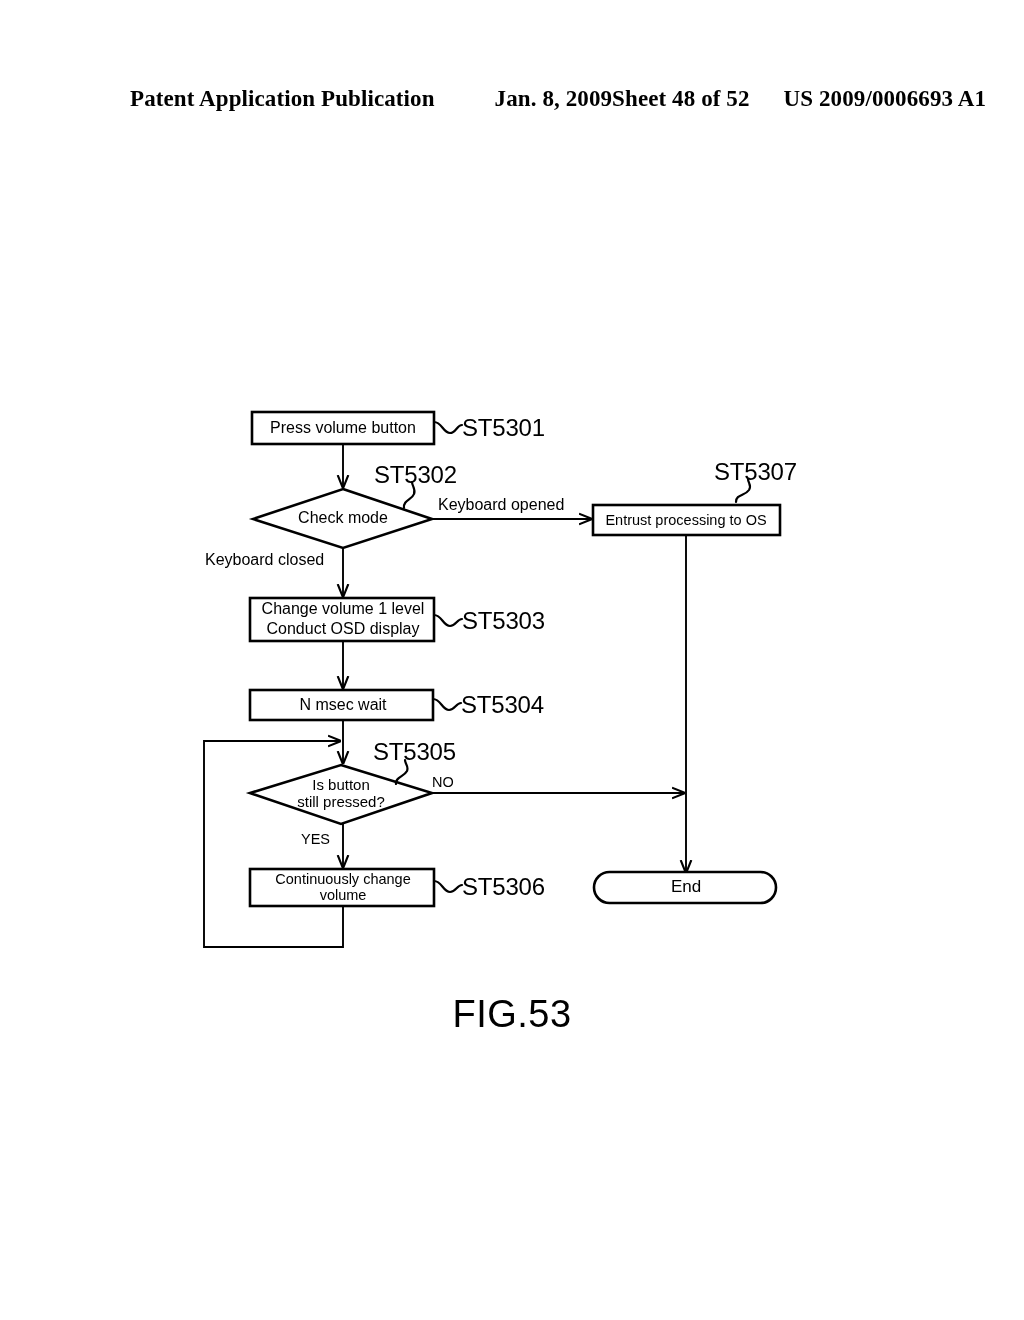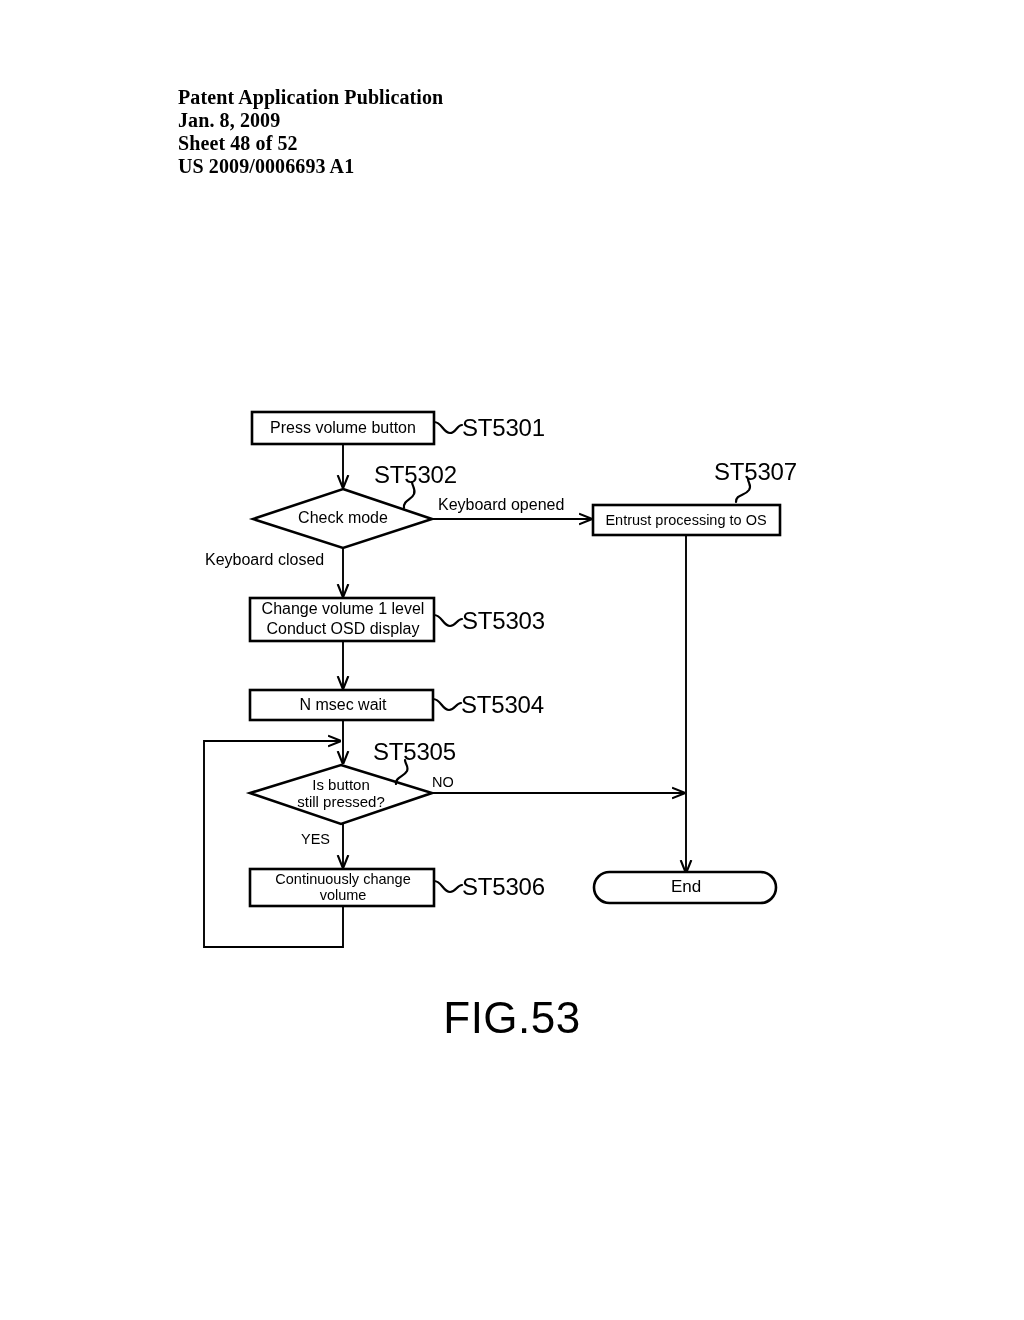--- a/index.html
+++ b/index.html
@@ -19,27 +19,26 @@
   
   #page-header {
     position: absolute;
     top: 86px;
     left: 130px;
     width: 760px;
     display: flex;
     align-items: baseline;
     font-family: "Liberation Serif", serif;
     font-weight: bold;
-    font-size: 20px;
+    font-size: 23px;
     letter-spacing: 0.1px;
     white-space: nowrap;
-    flex-direction: column;
   }
   #page-header .hdr-pub   { flex: 0 0 auto; }
-  #page-header .hdr-date  { flex: 0 0 auto; margin-left: 48px; }
+  #page-header .hdr-date  { flex: 0 0 auto; margin-left: 60px; }
   #page-header .hdr-sheet { flex: 0 0 auto; }
   #page-header .hdr-num   { flex: 0 0 auto; margin-left: 34px; }
 
   
   #figure-area {
     position: absolute;
     top: 0;
     left: 0;
     width: 1024px;
     height: 1292px;
@@ -86,21 +85,21 @@
   }
 
   
   #figure-caption {
     position: absolute;
     top: 993px;
     left: 0;
     width: 1024px;
     text-align: center;
     font-family: "Liberation Sans", sans-serif;
-    font-size: 44px;
+    font-size: 38px;
     letter-spacing: 0.5px;
     color: #000000;
   }
 </style>
 </head>
 <body>
 
 <div id="page-header">
   <span class="hdr-pub">Patent Application Publication</span>
   <span class="hdr-date">Jan. 8, 2009</span>

